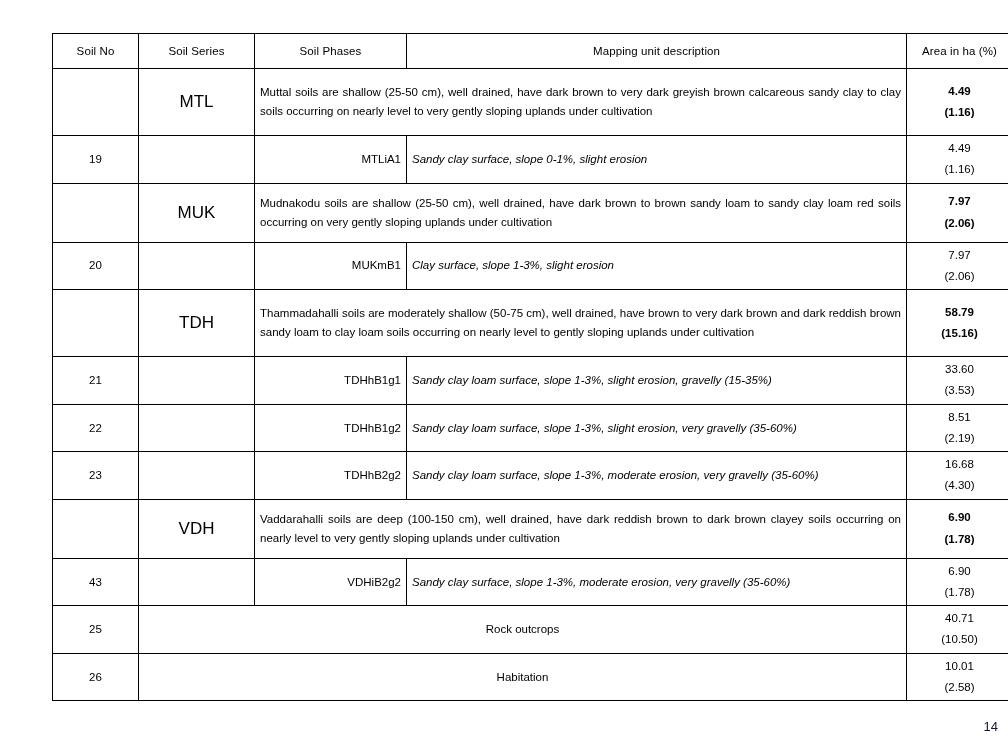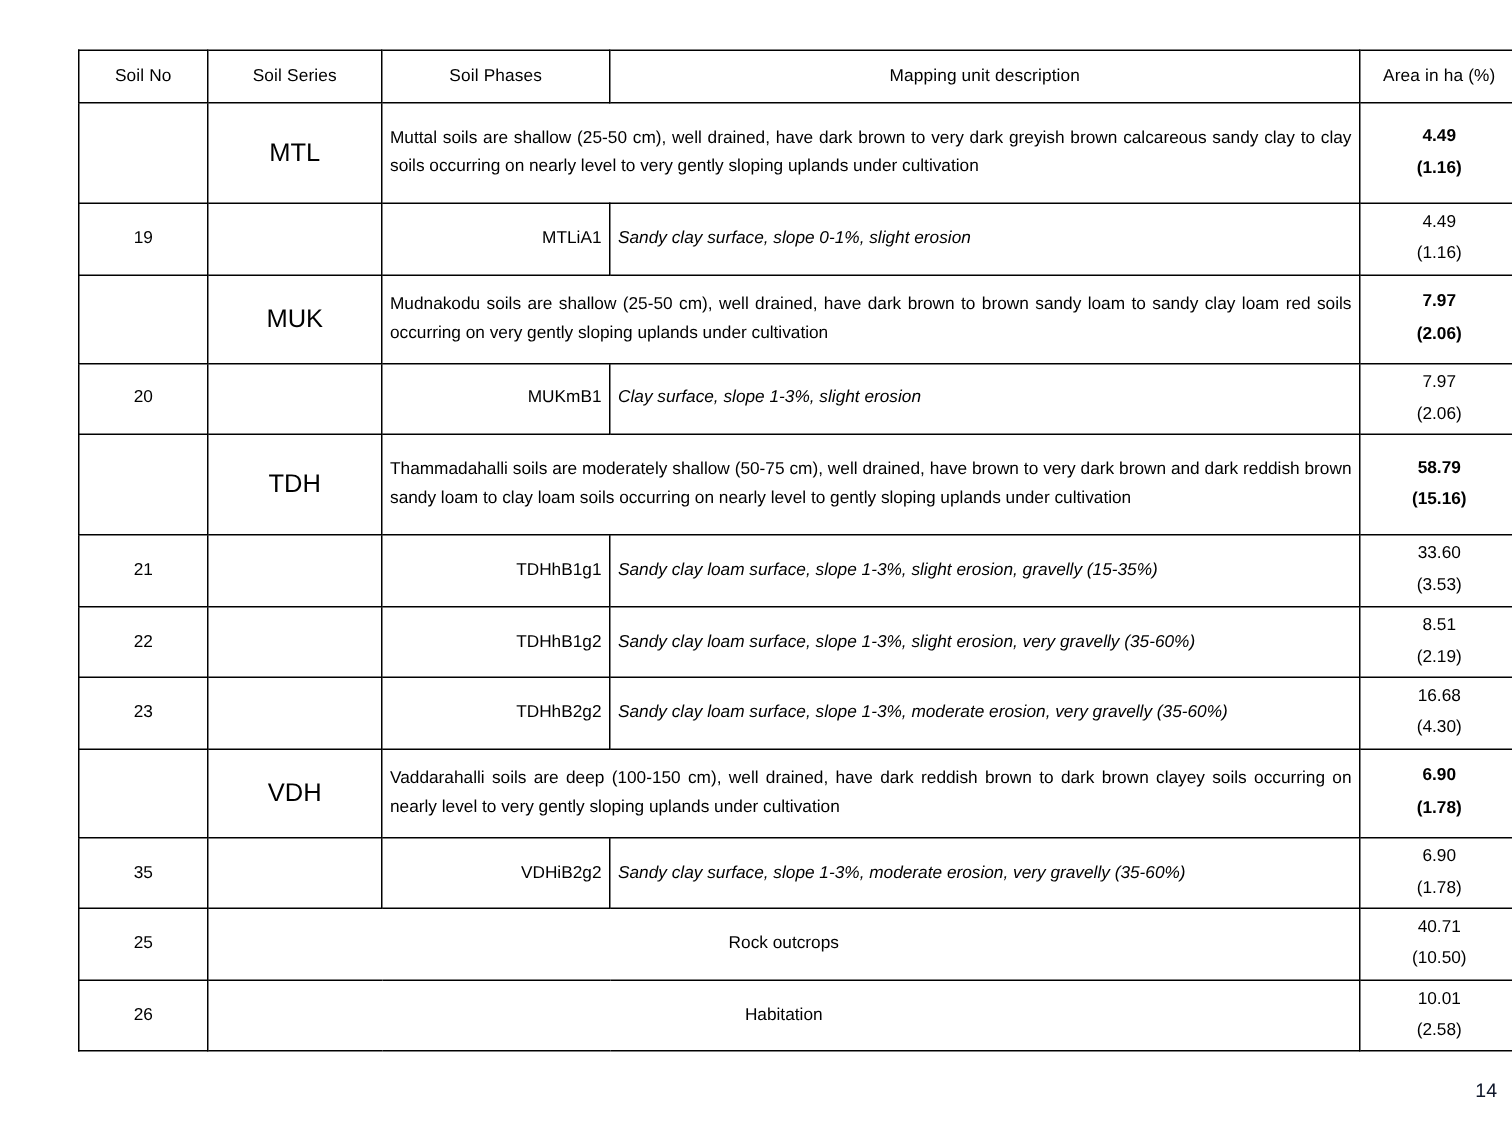--- a/index.html
+++ b/index.html
@@ -245,21 +245,21 @@
           <td class="cell-no"></td>
           <td class="cell-series">VDH</td>
           <td class="cell-desc-justify" colspan="2">Vaddarahalli soils are deep (100-150 cm), well drained, have dark reddish brown to dark brown clayey soils occurring on nearly level to very gently sloping uplands under cultivation</td>
           <td class="cell-area bold">
             <span class="area-val">6.90</span>
             <span class="area-pct">(1.78)</span>
           </td>
         </tr>
 
         <tr class="r-phase">
-          <td class="cell-no">35</td>
+          <td class="cell-no">43</td>
           <td class="cell-series"></td>
           <td class="cell-phase">VDHiB2g2</td>
           <td class="cell-desc-plain">Sandy clay surface, slope 1-3%, moderate erosion, very gravelly (35-60%)</td>
           <td class="cell-area">
             <span class="area-val">6.90</span>
             <span class="area-pct">(1.78)</span>
           </td>
         </tr>
 
         <tr class="r-wide">

